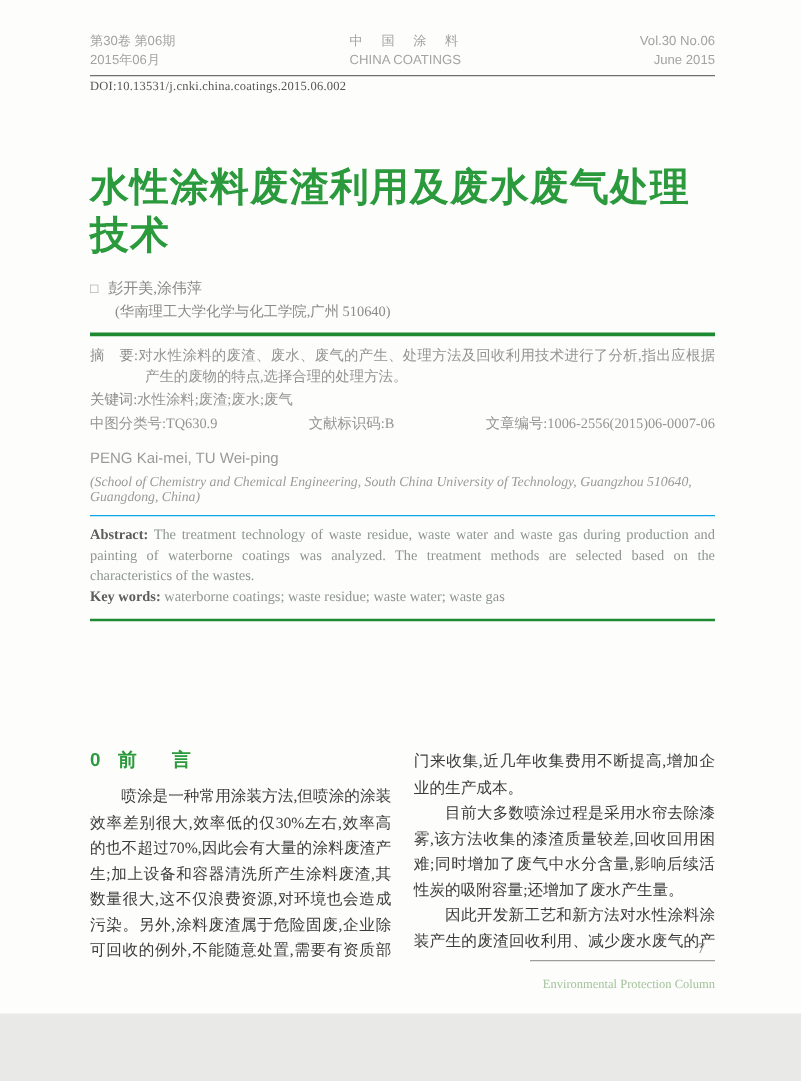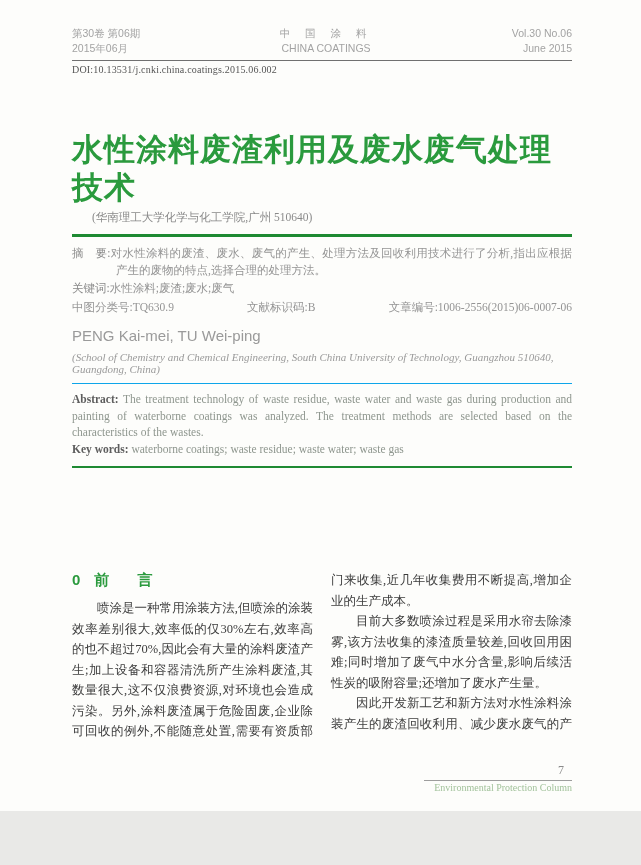--- a/index.html
+++ b/index.html
@@ -17,21 +17,21 @@
     position:relative;overflow:hidden;
     padding:26px 69px 0 72px;
     font-family:"Liberation Serif","DejaVu Serif",serif;
     color:var(--text-dark);
   }
   
   .masthead{display:flex;justify-content:space-between;align-items:flex-start;
     font-size:10.5px;line-height:15px;color:var(--header-gray);
     font-family:"Liberation Sans","DejaVu Sans",sans-serif;}
   .mh-left{text-align:left;}
-  .mh-center{text-align:center;}
+  .mh-center{}
   .mh-center .cn{letter-spacing:6px;}
   .mh-right{text-align:right;}
   .header-rule{border-top:1px solid #707070;margin-top:4px;}
   .doi{font-size:10px;color:#555;margin-top:3px;letter-spacing:.2px;}
   
   .title-cn{
     margin-top:56px;font-size:31px;line-height:38px;font-weight:bold;
     color:var(--accent-green);letter-spacing:1px;
     font-family:"Liberation Sans","DejaVu Sans",sans-serif;
   }
@@ -44,21 +44,21 @@
   .hang{padding-left:44px;text-indent:-44px;text-align:justify;}
   .abstract-cn .lbl{color:#8a8a8a;}
   .kw-line{margin-top:1px;}
   .meta-row{display:flex;justify-content:space-between;margin-top:2px;gap:48px;}
   
   .title-en{
     margin-top:46px;font-size:22px;line-height:31px;font-weight:bold;
     color:var(--accent-green);
     font-family:"Liberation Sans","DejaVu Sans",sans-serif;
   }
-  .authors-en{margin-top:11px;font-size:15px;color:#9a9a9a;
+  .authors-en{margin-top:11px;font-size:12px;color:#9a9a9a;
     font-family:"Liberation Sans","DejaVu Sans",sans-serif;}
   .affil-en{margin-top:7px;font-size:11px;color:#9a9a9a;font-style:italic;}
   .abstract-en{
     margin-top:8px;border-top:1px solid #0ea5e9;border-bottom:2px solid var(--rule-green);
     padding:7px 0 9px;font-size:11.5px;line-height:16.5px;color:#8e968e;text-align:justify;
   }
   .abstract-en .lbl{font-weight:bold;color:#5d5d5d;}
   
   .columns{
     margin-top:102px;height:184px;overflow:hidden;
@@ -71,21 +71,21 @@
     margin-bottom:8px;
   }
   .section-heading .num{margin-right:14px;}
   .section-heading .txt{letter-spacing:12px;}
   .columns p{text-indent:2em;}
   
   .page-footer{position:absolute;right:69px;bottom:18px;width:220px;text-align:right;}
   .pagenum{font-size:12px;color:#8a8a8a;padding-right:8px;}
   .footer-rule{border-top:1px solid #9d9d9d;width:148px;margin-left:auto;margin-top:2px;}
   .col-cn{margin-top:3px;font-size:11px;letter-spacing:3px;color:var(--footer-green);}
-  .col-en{margin-top:1px;font-size:10px;color:var(--footer-green);
+  .col-en{margin-top:13px;font-size:10px;color:var(--footer-green);
     font-family:"Liberation Serif","DejaVu Serif",serif;}
 </style>
 </head>
 <body>
 
 <div class="page">
 
   <header>
     <div class="masthead">
       <div class="mh-left">
@@ -100,20 +100,23 @@
         <div>Vol.30 No.06</div>
         <div>June 2015</div>
       </div>
     </div>
     <div class="header-rule"></div>
     <div class="doi">DOI:10.13531/j.cnki.china.coatings.2015.06.002</div>
   </header>
 
   <h1 class="title-cn">水性涂料废渣利用及废水废气处理技术</h1>
 
+  <div class="authors-cn">
+    <span class="marker">□</span><span>彭开美,涂伟萍</span>
+  </div>
   <div class="affil-cn">(华南理工大学化学与化工学院,广州 510640)</div>
 
   <div class="rule-green-thick"></div>
 
   <section class="abstract-cn">
     <p class="hang"><span class="lbl">摘　要:</span><span>对水性涂料的废渣、废水、废气的产生、处理方法及回收利用技术进行了分析,指出应根据产生的废物的特点,选择合理的处理方法。</span></p>
     <p class="kw-line"><span class="lbl">关键词:</span><span>水性涂料;废渣;废水;废气</span></p>
     <div class="meta-row">
       <span><span>中图分类号:</span><span>TQ630.9</span></span>
       <span><span>文献标识码:</span><span>B</span></span>

